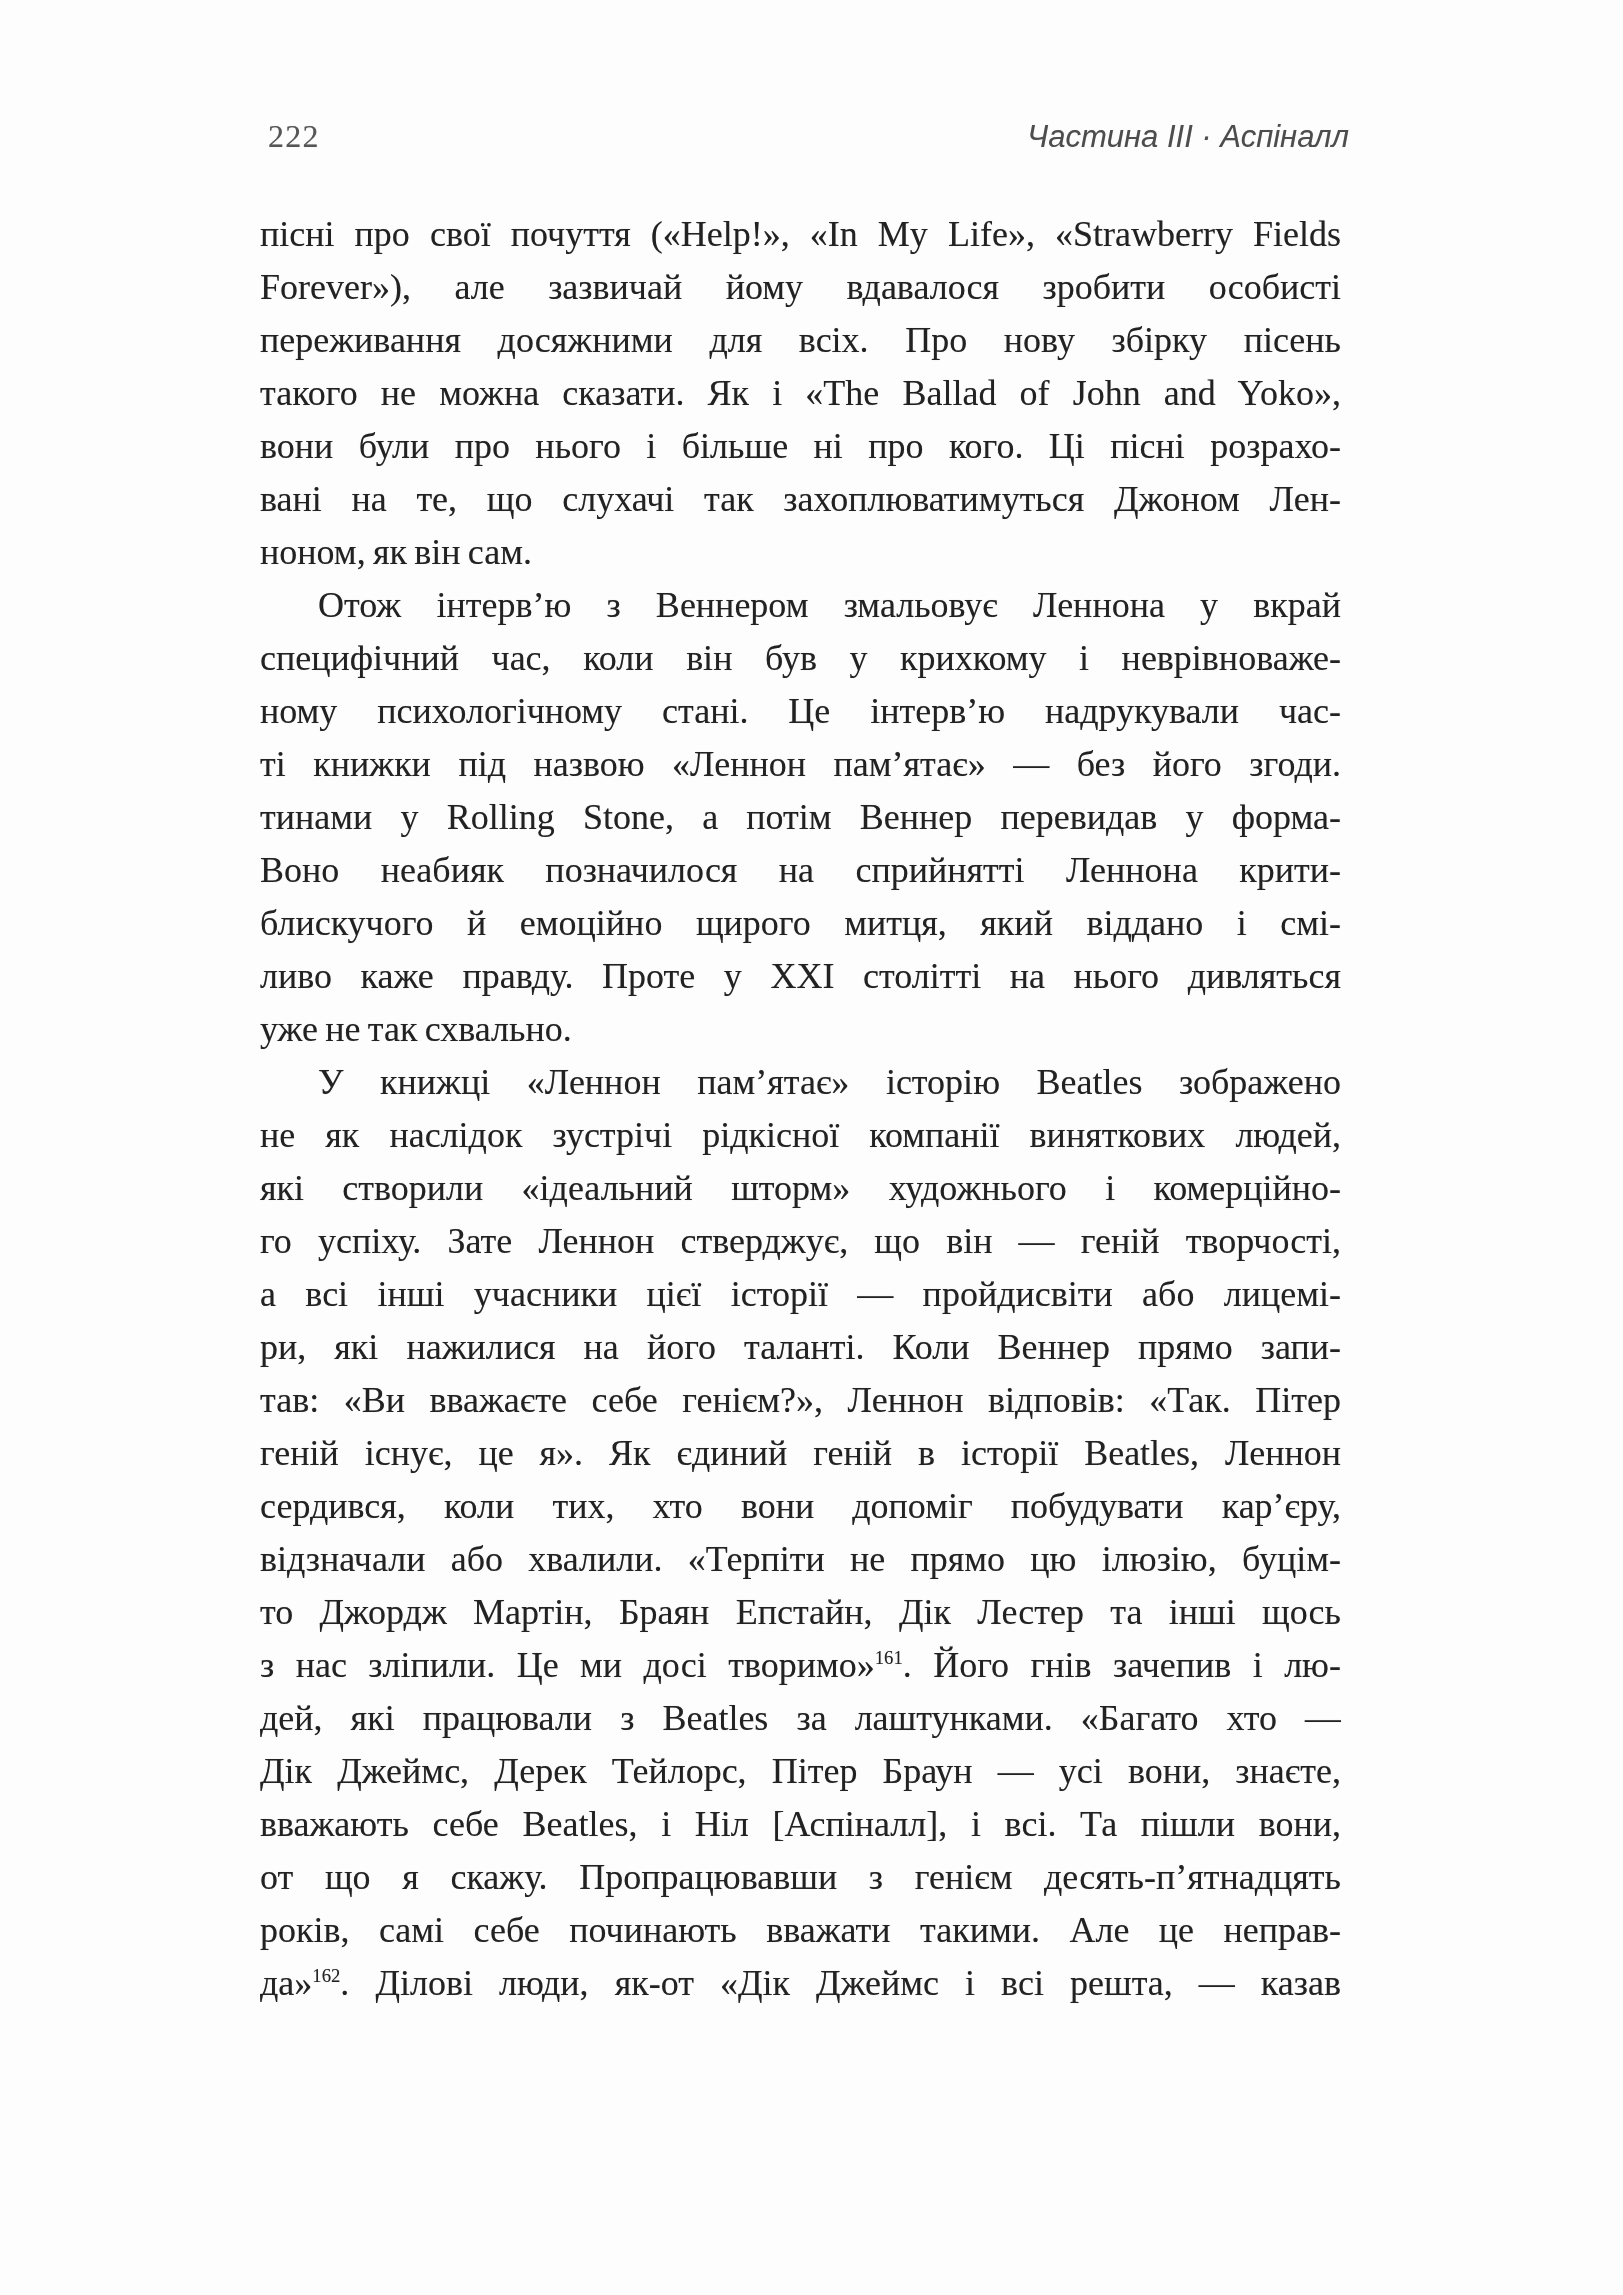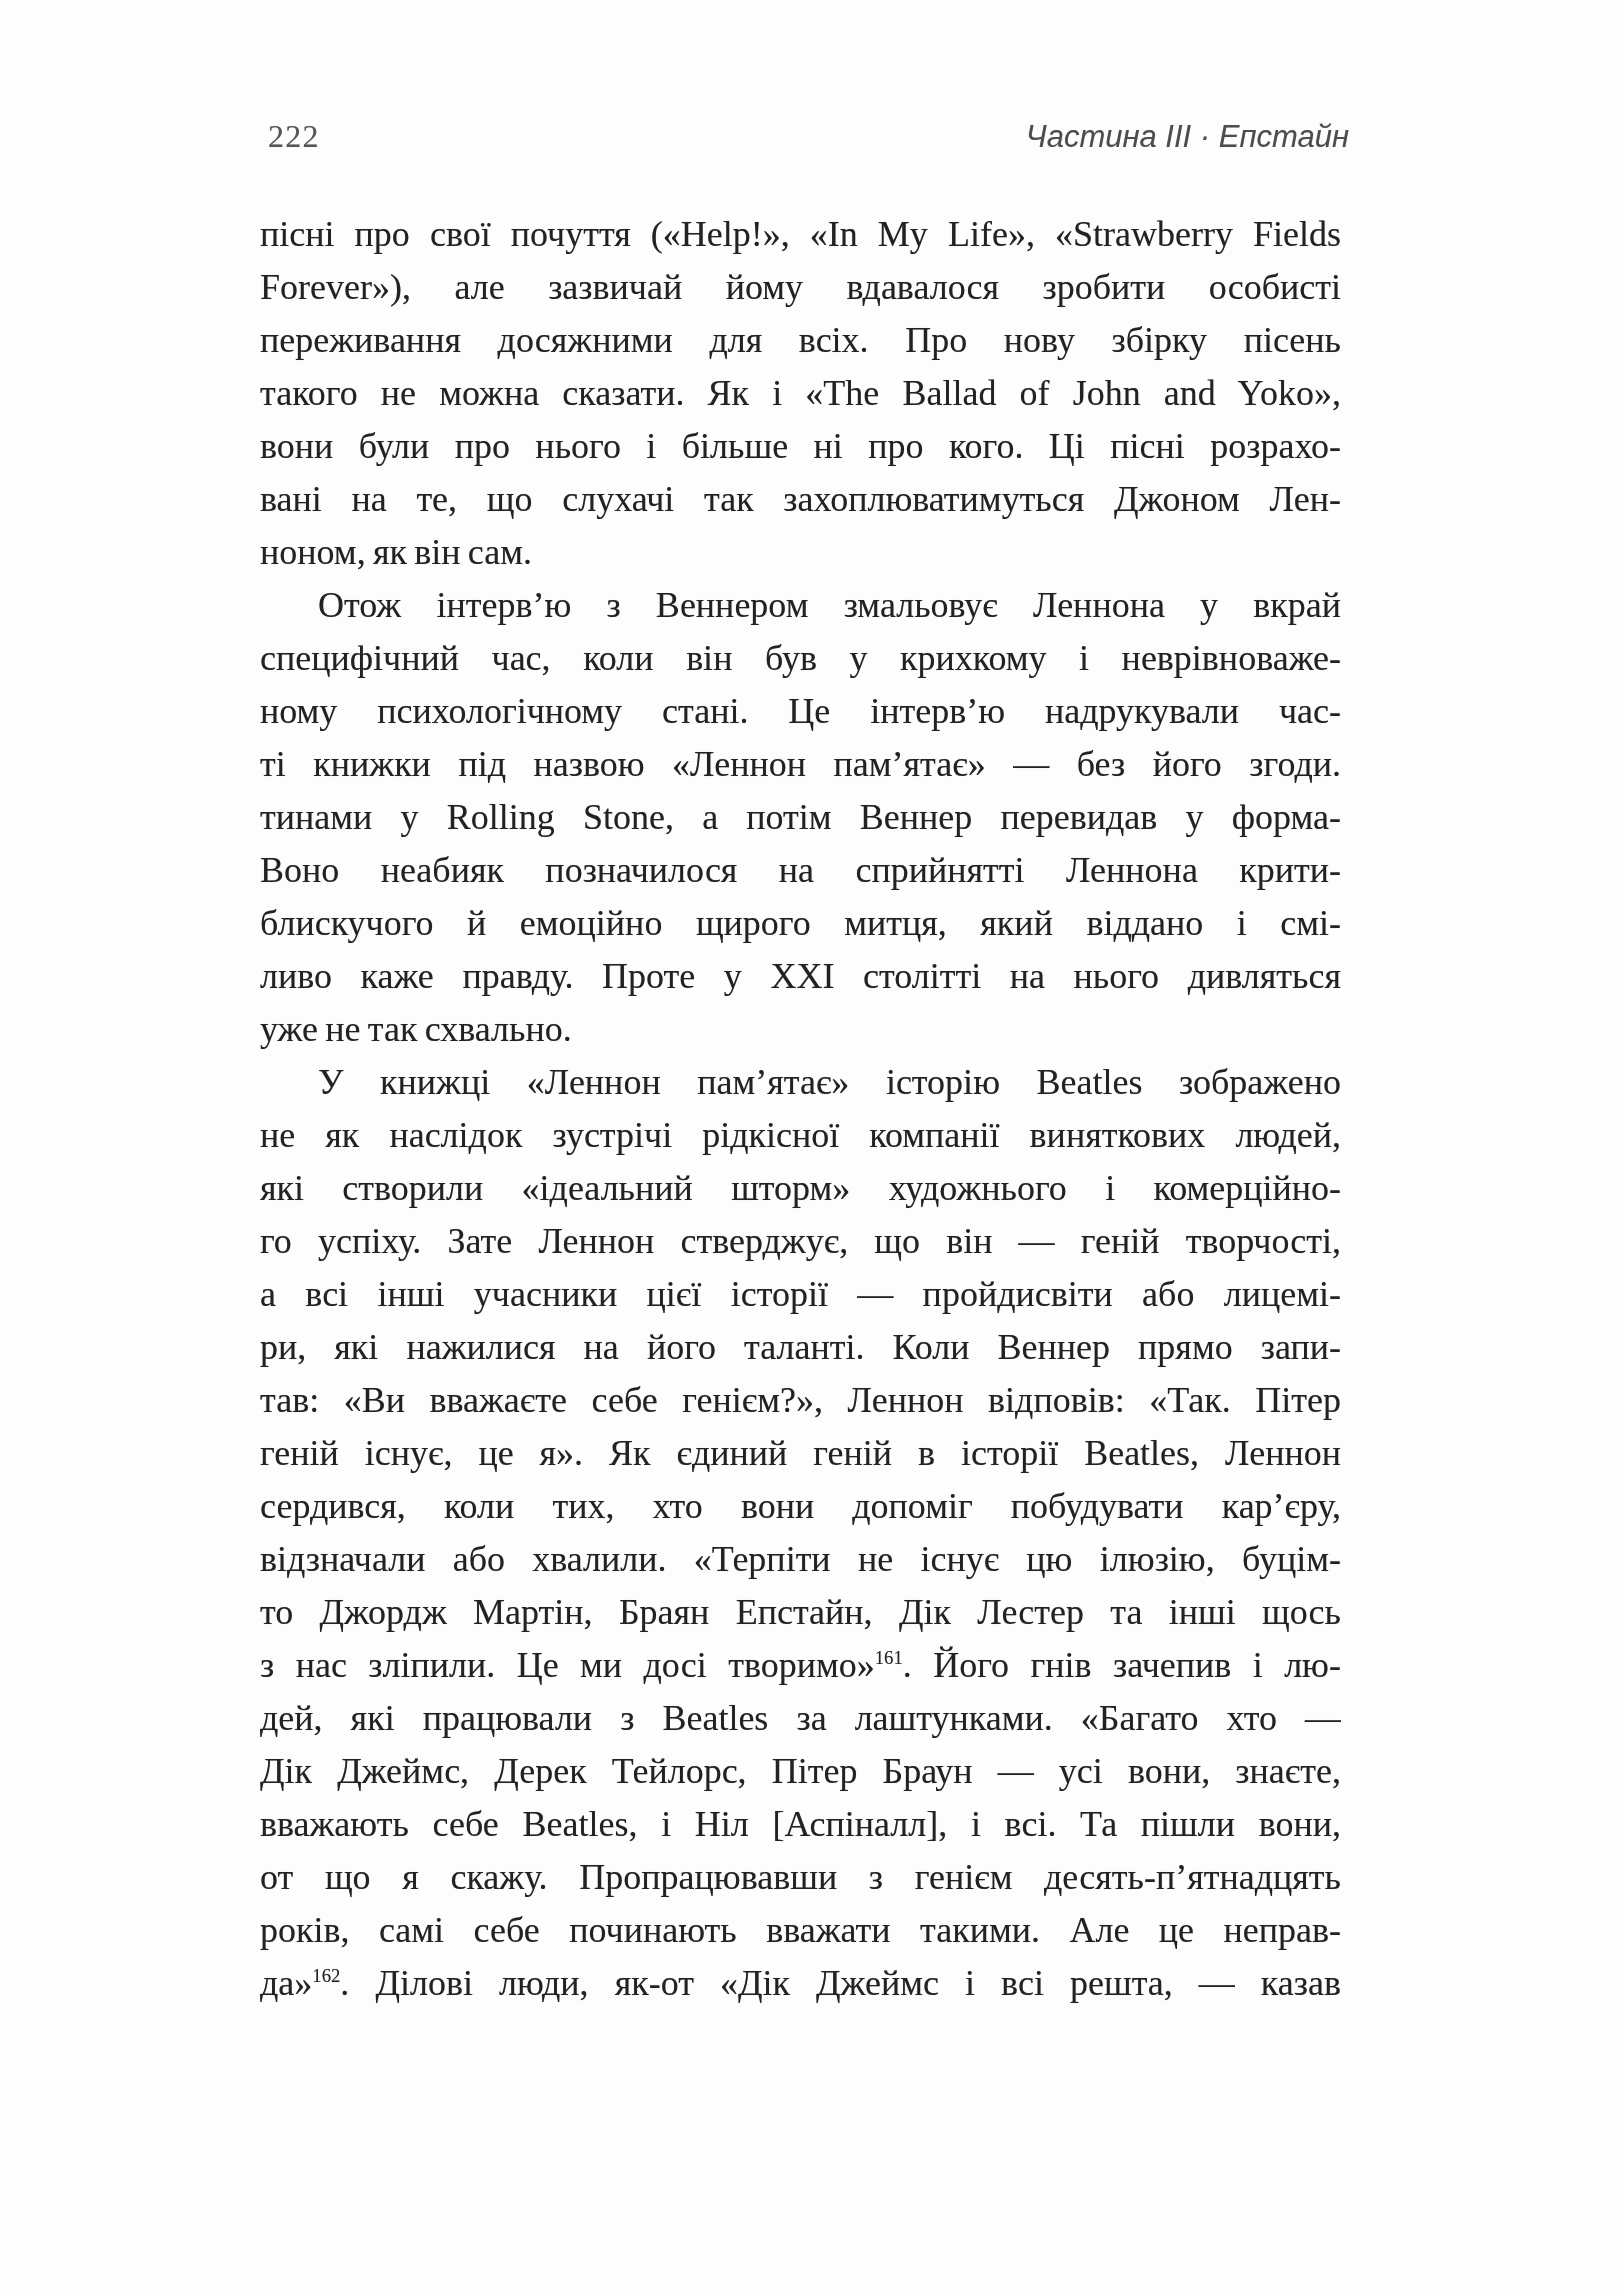--- a/index.html
+++ b/index.html
@@ -69,21 +69,21 @@
     font-size:0.52em;
     line-height:0;
   }
 </style>
 </head>
 <body>
 
 <div class="page">
   <header class="page-header">
     <span class="page-number">222</span>
-    <span class="running-head">Частина III · Епстайн</span>
+    <span class="running-head">Частина III · Аспіналл</span>
   </header>
 
   <main class="text-block" id="text-block">
       <div>
         <div class="line">пісні про свої почуття («Help!», «In My Life», «Strawberry Fields</div>
         <div class="line">Forever»), але зазвичай йому вдавалося зробити особисті</div>
         <div class="line">переживання досяжними для всіх. Про нову збірку пісень</div>
         <div class="line">такого не можна сказати. Як і «The Ballad of John and Yoko»,</div>
         <div class="line">вони були про нього і більше ні про кого. Ці пісні розрахо-</div>
         <div class="line">вані на те, що слухачі так захоплюватимуться Джоном Лен-</div>
@@ -103,21 +103,21 @@
       <div>
         <div class="line par-first">У книжці «Леннон пам’ятає» історію Beatles зображено</div>
         <div class="line">не як наслідок зустрічі рідкісної компанії виняткових людей,</div>
         <div class="line">які створили «ідеальний шторм» художнього і комерційно-</div>
         <div class="line">го успіху. Зате Леннон стверджує, що він — геній творчості,</div>
         <div class="line">а всі інші учасники цієї історії — пройдисвіти або лицемі-</div>
         <div class="line">ри, які нажилися на його таланті. Коли Веннер прямо запи-</div>
         <div class="line">тав: «Ви вважаєте себе генієм?», Леннон відповів: «Так. Пітер</div>
         <div class="line">геній існує, це я». Як єдиний геній в історії Beatles, Леннон</div>
         <div class="line">сердився, коли тих, хто вони допоміг побудувати кар’єру,</div>
-        <div class="line">відзначали або хвалили. «Терпіти не існує цю ілюзію, буцім-</div>
+        <div class="line">відзначали або хвалили. «Терпіти не прямо цю ілюзію, буцім-</div>
         <div class="line">то Джордж Мартін, Браян Епстайн, Дік Лестер та інші щось</div>
         <div class="line">з нас зліпили. Це ми досі творимо»<sup>161</sup>. Його гнів зачепив і лю-</div>
         <div class="line">дей, які працювали з Beatles за лаштунками. «Багато хто —</div>
         <div class="line">Дік Джеймс, Дерек Тейлорс, Пітер Браун — усі вони, знаєте,</div>
         <div class="line">вважають себе Beatles, і Ніл [Аспіналл], і всі. Та пішли вони,</div>
         <div class="line">от що я скажу. Пропрацювавши з генієм десять-п’ятнадцять</div>
         <div class="line">років, самі себе починають вважати такими. Але це неправ-</div>
         <div class="line">да»<sup>162</sup>. Ділові люди, як-от «Дік Джеймс і всі решта, — казав</div>
       </div>
     </main>

